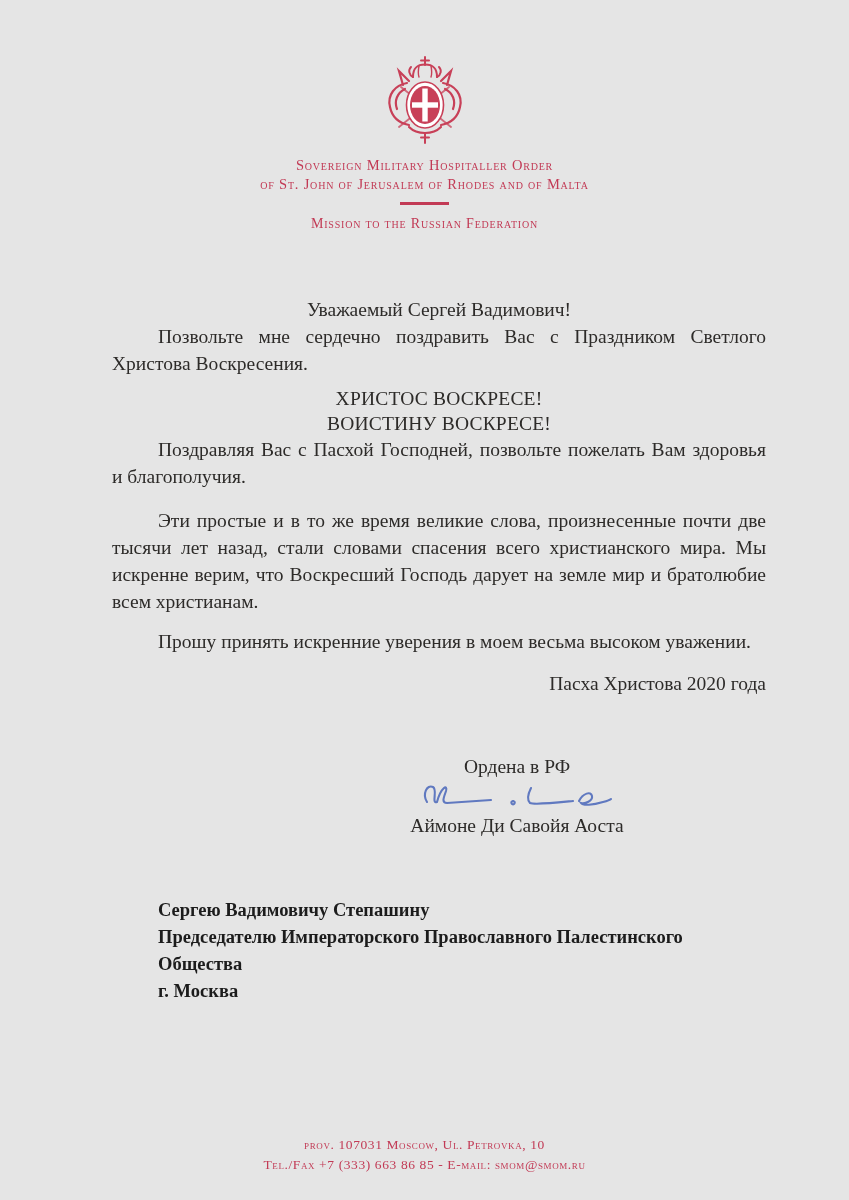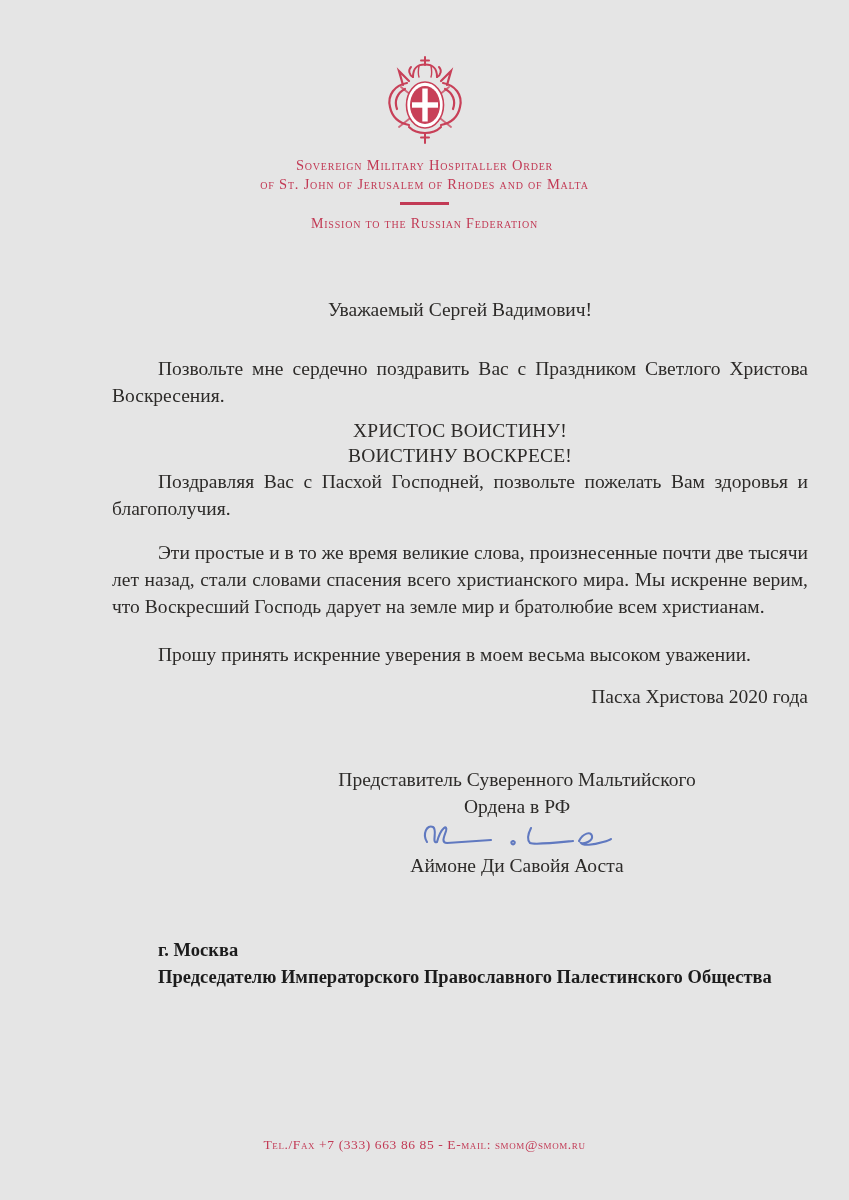--- a/index.html
+++ b/index.html
@@ -38,29 +38,29 @@
     margin:8px auto 9px auto;
   }
   .mission-line{
     color:var(--accent,#c23a55);
     font-variant:small-caps;
     font-size:14px;
     line-height:19px;
     letter-spacing:.8px;
   }
   
-  .body{ padding:0 41px 0 112px; font-size:19.5px; line-height:27px; }
+  .body{ padding:0 83px 0 112px; font-size:19.5px; line-height:27px; }
   .salutation{ text-align:center; margin-top:63px; }
   .para{ text-align:justify; text-indent:46px; }
-  .p1{ margin-top:32px; }
+  .p1{ }
   .excl{ text-align:center; line-height:25px; letter-spacing:.2px; }
   .excl.first{ margin-top:9px; }
   .p2{ margin-top:17px; }
   .p3{ margin-top:0; }
-  .p4{ margin-top:21px; text-align:left; }
+  .p4{ margin-top:13px; text-align:left; }
   .date-line{ margin-top:15px; text-align:right; }
   
   .sig-block{
     width:420px;
     margin:56px 0 0 195px;
     text-align:center;
   }
   .signature{ color:var(--ink-blue,#5570bd); line-height:0; margin-top:-2px; }
   .signature svg{ width:200px; height:34px; }
   .sig-name{ margin-top:0; }
@@ -125,50 +125,51 @@
     <div class="org-line">of St. John of Jerusalem of Rhodes and of Malta</div>
     <div class="lh-divider"></div>
     <div class="mission-line">Mission to the Russian Federation</div>
   </header>
 
   <main class="body">
     <p class="salutation">Уважаемый Сергей Вадимович!</p>
 
     <p class="para p1">Позвольте мне сердечно поздравить Вас с Праздником Светлого Христова Воскресения.</p>
 
-    <p class="excl first">ХРИСТОС ВОИСТИНУ!</p>
+    <p class="excl first">ХРИСТОС ВОСКРЕСЕ!</p>
     <p class="excl">ВОИСТИНУ ВОСКРЕСЕ!</p>
 
     <p class="para p3">Поздравляя Вас с Пасхой Господней, позвольте пожелать Вам здоровья и благополучия.</p>
 
     <p class="para p2">Эти простые и в то же время великие слова, произнесенные почти две тысячи лет назад, стали словами спасения всего христианского мира. Мы искренне верим, что Воскресший Господь дарует на земле мир и братолюбие всем христианам.</p>
 
     <p class="para p4">Прошу принять искренние уверения в моем весьма высоком уважении.</p>
 
     <p class="para date-line">Пасха Христова 2020 года</p>
 
     <div class="sig-block">
-      <p>Представитель Суверенного Мальтийского</p>
       <p>Ордена в РФ</p>
       <div class="signature">
         <svg viewBox="0 0 200 34" aria-hidden="true">
           <g stroke="currentColor" fill="none" stroke-width="2.1" stroke-linecap="round" opacity="0.92">
             <path d="M10,24 C5,16 10,6 16,9 C21,12 14,26 20,24 C24,9 31,6 29,13 C27,19 24,25 30,25 C43,24 58,23 74,22"></path>
             <path d="M96,23 a1.7,1.7 0 1,0 0.1,0"></path>
             <path d="M114,10 C111,16 110,22 113,25 C118,27 136,25 156,23"></path>
             <path d="M162,23 C166,15 174,13 175,18 C176,23 168,26 164,25 C166,28 176,27 186,24 C190,23 193,22 194,21"></path>
           </g>
         </svg>
       </div>
       <p class="sig-name">Аймоне Ди Савойя Аоста</p>
     </div>
 
     <div class="recipient">
+      <p>Сергею Вадимовичу Степашину</p>
+      <p>Председателю Императорского Православного Палестинского Общества</p>
       <p>г. Москва</p>
-      <p>Председателю Императорского Православного Палестинского Общества</p>
     </div>
   </main>
 
   <footer class="footer">
+    <p>prov. 107031 Moscow, Ul. Petrovka, 10</p>
     <p>Tel./Fax +7 (333) 663 86 85 - E-mail: smom@smom.ru</p>
   </footer>
 
 </div>
 
 </body></html>

